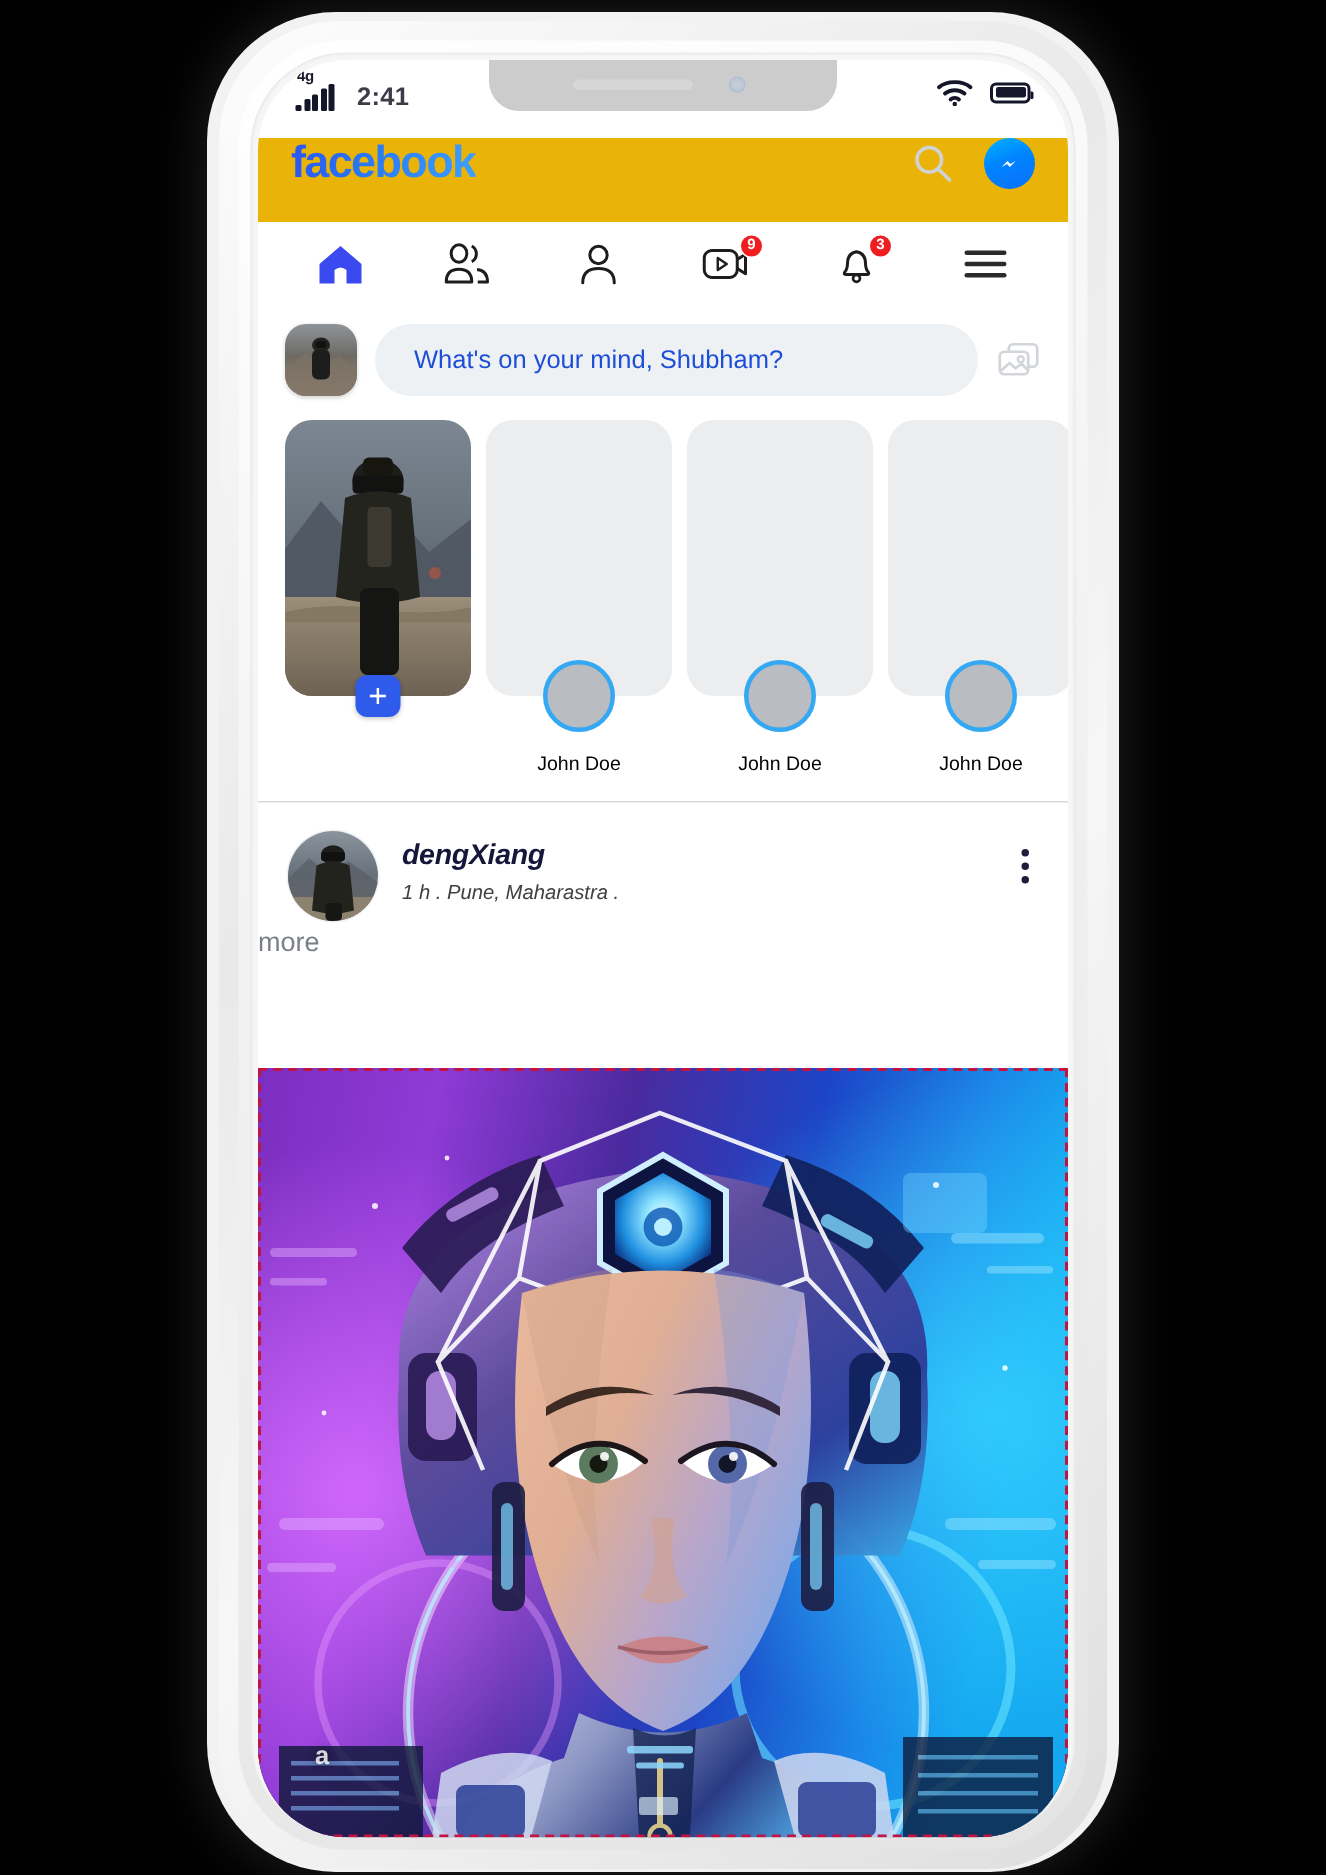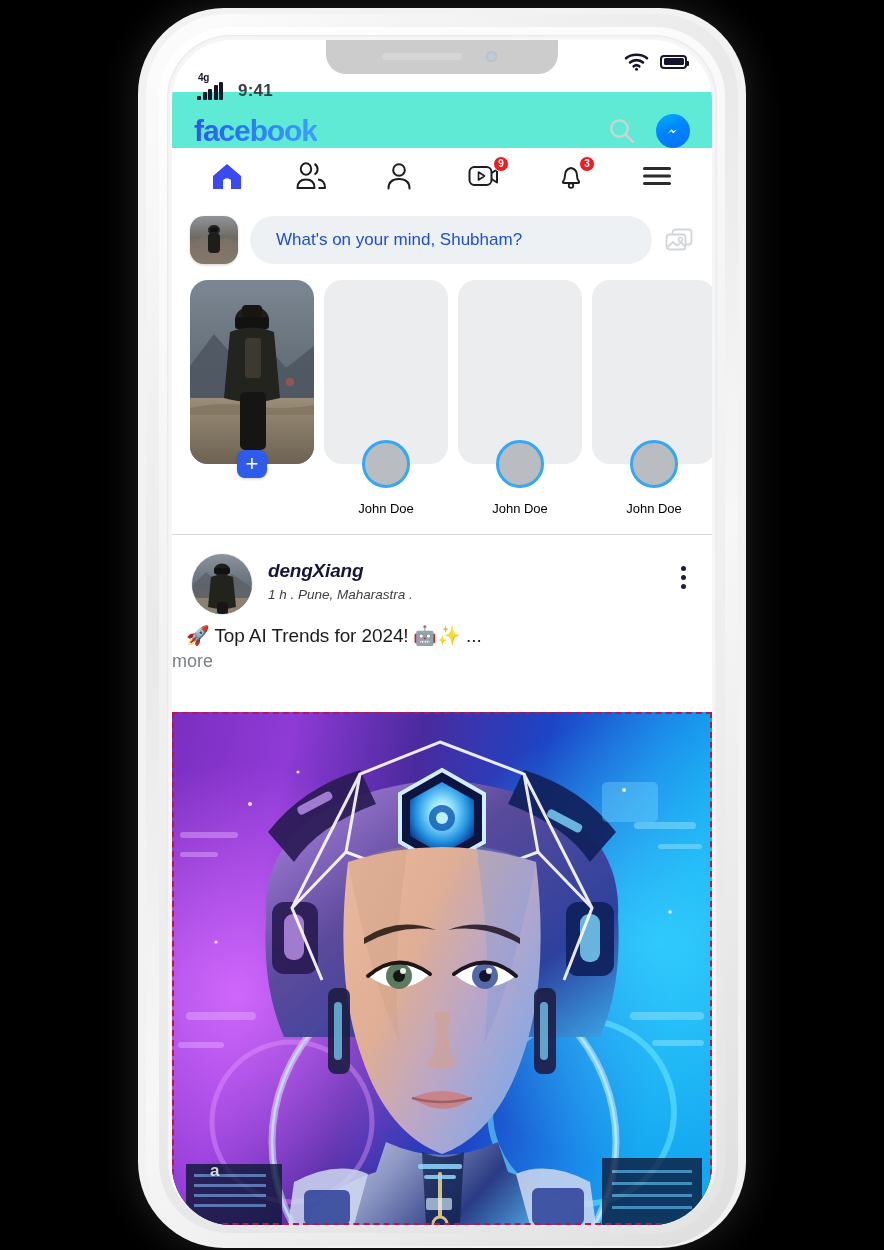--- a/index.html
+++ b/index.html
@@ -113,21 +113,20 @@
     display: flex;
     align-items: center;
   }
   .sb-left {
     position: absolute;
     left: 25px;
     top: 8px;
     display: flex;
     align-items: flex-end;
     gap: 7px;
-    margin-top: 26px;
   }
   .sig-wrap { position: relative; width: 34px; height: 28px; }
   .sig-label {
     position: absolute;
     left: 1px; top: -2px;
     font-size: 10px;
     font-weight: bold;
     color: #1a1a2e;
     letter-spacing: -0.2px;
   }
@@ -183,25 +182,25 @@
     border-radius:1.5px;
   }
 
   
   .fb-header {
     position: absolute;
     left: 0; top: 52px;
     width: 540px;
     height: 56px;
     display: flex;
-    align-items: flex-end;
+    align-items: flex-start;
     justify-content: space-between;
     padding: 0 22px;
     box-sizing: border-box;
-    background: #5eead4;
+    background: #eab308;
     z-index: 20;
   }
   .fb-logo {
     font-size: 30px;
     font-weight: bold;
     letter-spacing: -1.1px;
     background: linear-gradient(100deg, #2a55f0 0%, #2a7cf5 45%, #3da0ff 100%);
     -webkit-background-clip: text;
     background-clip: text;
     color: transparent;
@@ -487,21 +486,21 @@
         <div class="sig-wrap">
           <span class="sig-label">4g</span>
           <span class="sig-bars">
               <i></i>
               <i></i>
               <i></i>
               <i></i>
               <i></i>
             </span>
         </div>
-        <div class="sb-time">9:41</div>
+        <div class="sb-time">2:41</div>
       </div>
       <div class="sb-right">
         <svg class="wifi" width="25" height="19" viewBox="0 0 25 19">
           <path d="M2 6.2 C7 1.6 18 1.6 23 6.2" stroke="#16162b" stroke-width="2.6" fill="none" stroke-linecap="round"></path>
           <path d="M6 10.4 C9.5 7.4 15.5 7.4 19 10.4" stroke="#16162b" stroke-width="2.6" fill="none" stroke-linecap="round"></path>
           <path d="M9.7 14.3 C11.3 12.9 13.7 12.9 15.3 14.3" stroke="#16162b" stroke-width="2.6" fill="none" stroke-linecap="round"></path>
           <circle cx="12.5" cy="17.3" r="1.5" fill="#16162b"></circle>
         </svg>
         <div class="battery-shape">
           <div class="battery-fill"></div>
@@ -676,21 +675,20 @@
         <div class="post-meta">
           <div class="post-author">dengXiang</div>
           <div class="post-sub">1 h . Pune, Maharastra .</div>
         </div>
         <div class="post-dots">
           <i></i>
             <i></i>
             <i></i>
         </div>
       </div>
-      <div class="post-text">🚀 Top AI Trends for 2024! 🤖✨ ...</div>
       <div class="post-more">more</div>
     </div>
 
     <div class="post-img-wrap">
       <div class="post-img">
         <svg width="540" height="513" viewBox="0 0 540 513" preserveAspectRatio="xMidYMid slice">
           <defs>
             <linearGradient id="bgL" x1="0" y1="0" x2="1" y2="0.2">
               <stop offset="0%" stop-color="#7b2ec0"></stop>
               <stop offset="22%" stop-color="#8f3ad6"></stop>

